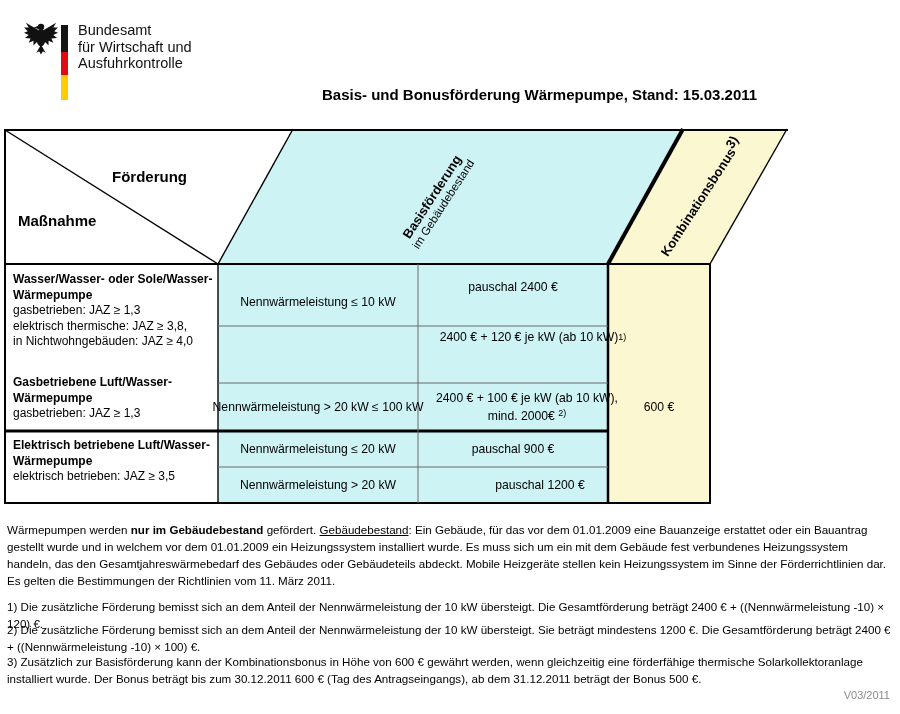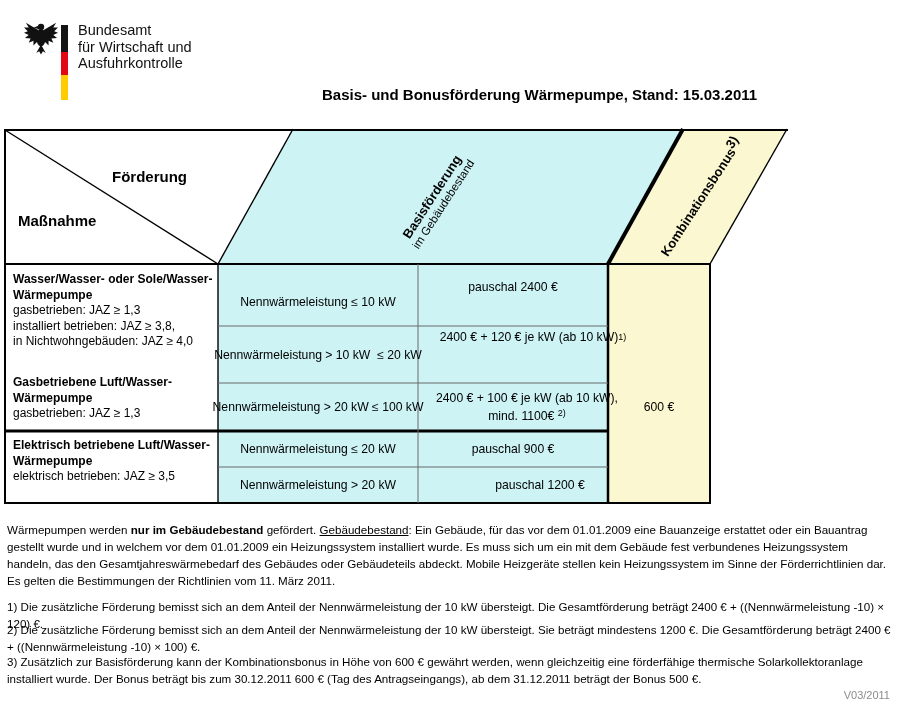--- a/index.html
+++ b/index.html
@@ -93,51 +93,50 @@
   </div>
 
   <div class="abs rot" style="left:701px; top:197px;">
     <span class="t1">Kombinationsbonus</span><span class="t1 sup">3)</span>
   </div>
 
   <div class="abs measure" style="left:13px; top:272px;">
     <div class="b">Wasser/Wasser- oder Sole/Wasser-</div>
     <div class="b">Wärmepumpe</div>
     <div>gasbetrieben: JAZ ≥ 1,3</div>
-    <div>installiert betrieben: JAZ ≥ 3,8,</div>
+    <div>elektrisch thermische: JAZ ≥ 3,8,</div>
     <div>in Nichtwohngebäuden: JAZ ≥ 4,0</div>
   </div>
 
   <div class="abs measure" style="left:13px; top:375px;">
     <div class="b">Gasbetriebene Luft/Wasser-</div>
     <div class="b">Wärmepumpe</div>
     <div>gasbetrieben: JAZ ≥ 1,3</div>
   </div>
 
   <div class="abs measure" style="left:13px; top:438px;">
     <div class="b">Elektrisch betriebene Luft/Wasser-</div>
     <div class="b">Wärmepumpe</div>
     <div>elektrisch betrieben: JAZ ≥ 3,5</div>
   </div>
 
   <div class="abs ccell nowrap" style="left:218px; top:264px; width:200px; height:75px;">Nennwärmeleistung ≤ 10 kW</div>
-  <div class="abs ccell nowrap" style="left:218px; top:326px; width:200px; height:57px;">Nennwärmeleistung &gt; 10 kW &nbsp;≤ 20 kW</div>
   <div class="abs ccell nowrap" style="left:218px; top:383px; width:200px; height:48px;">Nennwärmeleistung &gt; 20 kW ≤ 100 kW</div>
   <div class="abs ccell nowrap" style="left:218px; top:431px; width:200px; height:36px;">Nennwärmeleistung ≤ 20 kW</div>
   <div class="abs ccell nowrap" style="left:218px; top:467px; width:200px; height:36px;">Nennwärmeleistung &gt; 20 kW</div>
 
   <div class="abs ccell" style="left:418px; top:264px; width:190px; height:46px;">pauschal 2400 €</div>
   <div class="abs ccell nowrap" style="left:418px; top:308px; width:190px; height:57px;margin-left:20px;">
     <span>2400 € + 120 € je kW (ab 10 kW)</span>
       <span class="sup">1)</span>
   </div>
   <div class="abs ccell" style="left:418px; top:383px; width:218px; height:48px;">
     <div>
       <div class="nowrap">2400 € + 100 € je kW (ab 10 kW),</div>
-      <div class="nowrap"><span>mind. 1100€ </span><span class="sup">2)</span></div>
+      <div class="nowrap"><span>mind. 2000€ </span><span class="sup">2)</span></div>
     </div>
   </div>
   <div class="abs ccell" style="left:418px; top:431px; width:190px; height:36px;border-radius:9px;">pauschal 900 €</div>
   <div class="abs ccell" style="left:418px; top:467px; width:212px; height:36px;padding-left:16px;">pauschal 1200 €</div>
 
   <div class="abs ccell" style="left:608px; top:264px; width:102px; height:286px;">600 €</div>
 
   <div class="abs ftext" style="left:7px; top:521px; width:888px;">
     <span>Wärmepumpen werden </span><span class="b">nur im Gebäudebestand</span><span> gefördert. </span><span class="u">Gebäudebestand</span><span>: Ein Gebäude, für das vor dem 01.01.2009 eine Bauanzeige erstattet oder ein Bauantrag gestellt wurde und in welchem vor dem 01.01.2009 ein Heizungssystem installiert wurde. Es muss sich um ein mit dem Gebäude fest verbundenes Heizungssystem handeln, das den Gesamtjahreswärmebedarf des Gebäudes oder Gebäudeteils abdeckt. Mobile Heizgeräte stellen kein Heizungssystem im Sinne der Förderrichtlinien dar.</span>
   </div>

